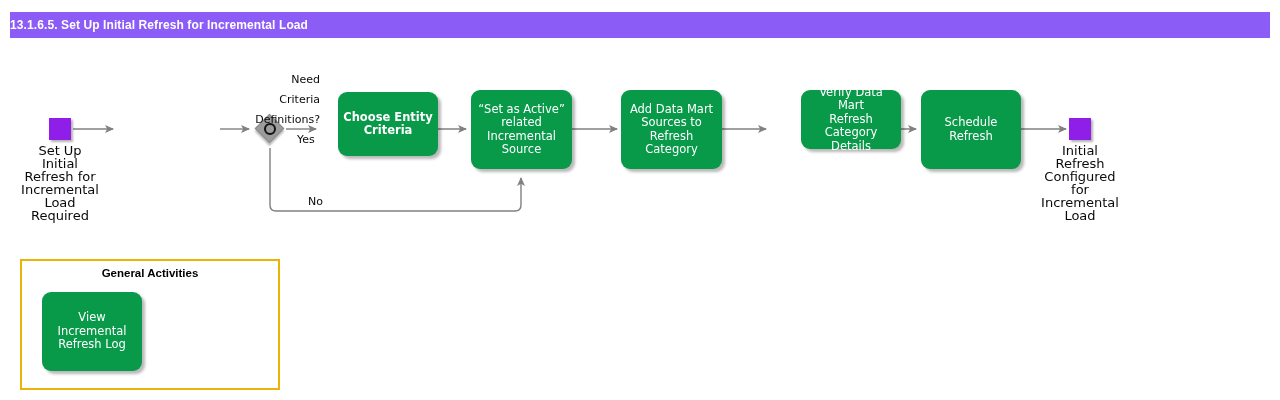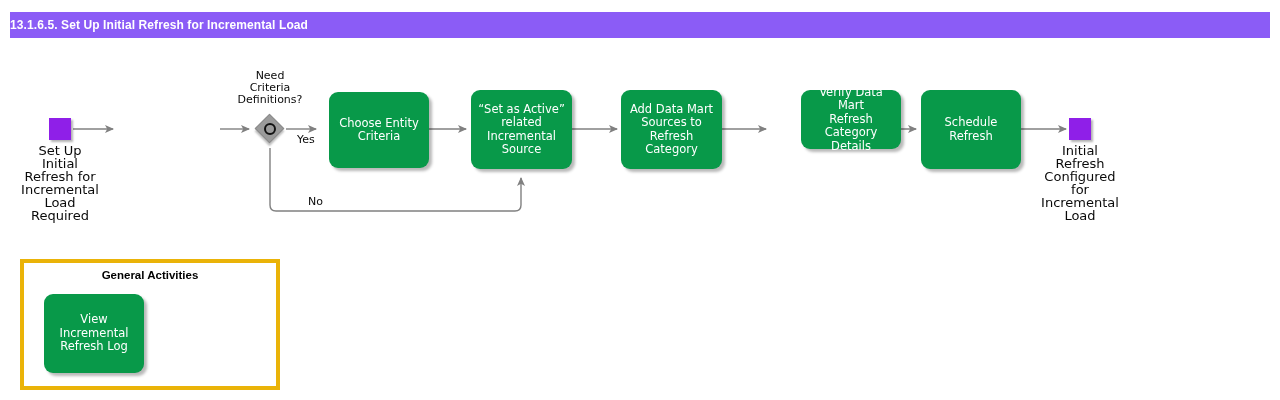--- a/index.html
+++ b/index.html
@@ -105,23 +105,23 @@
     top: 9px;
     width: 12px;
     height: 12px;
     border: 2px solid #111111;
     border-radius: 50%;
     background: #9b9b9b;
     box-sizing: border-box;
   }
   .gateway-label {
     position: absolute;
-    text-align: center;
+    text-align: right;
     font-size: 11px;
-    line-height: 12px;
+    line-height: 20px;
     color: #0a0a0a;
     font-family: "DejaVu Sans", sans-serif;
     white-space: pre-line;
   }
 
   
   .flow-label {
     position: absolute;
     font-size: 11px;
     line-height: 13px;
@@ -140,21 +140,21 @@
     pointer-events: none;
   }
 
   
   .panel {
     position: absolute;
     left: 20px;
     top: 259px;
     width: 260px;
     height: 131px;
-    border: 4px solid #eab308;
+    border: 2px solid #eab308;
     background: #ffffff;
     box-sizing: border-box;
   }
   .panel-title {
     position: absolute;
     left: 0;
     top: 6px;
     width: 100%;
     text-align: center;
     font-size: 11.5px;
@@ -213,21 +213,21 @@
     <div class="diamond"></div>
     <div class="ring"></div>
   </div>
   <div class="gateway-label" style="left:220px; top:70px; width:100px;">Need
 Criteria
 Definitions?</div>
 
   <div class="flow-label" style="left:297px; top:133px;">Yes</div>
   <div class="flow-label" style="left:308px; top:195px;">No</div>
 
-  <div class="task" style="left:329px; top:92px; width:100px; height:76px;">
+  <div class="task" style="left:338px; top:92px; width:100px; height:64px;font-weight:bold;">
     <span class="task-label">Choose Entity
 Criteria</span>
   </div>
 
   <div class="task" style="left:471px; top:90px; width:101px; height:79px;">
     <span class="task-label">“Set as Active”
 related
 Incremental
 Source</span>
   </div>

